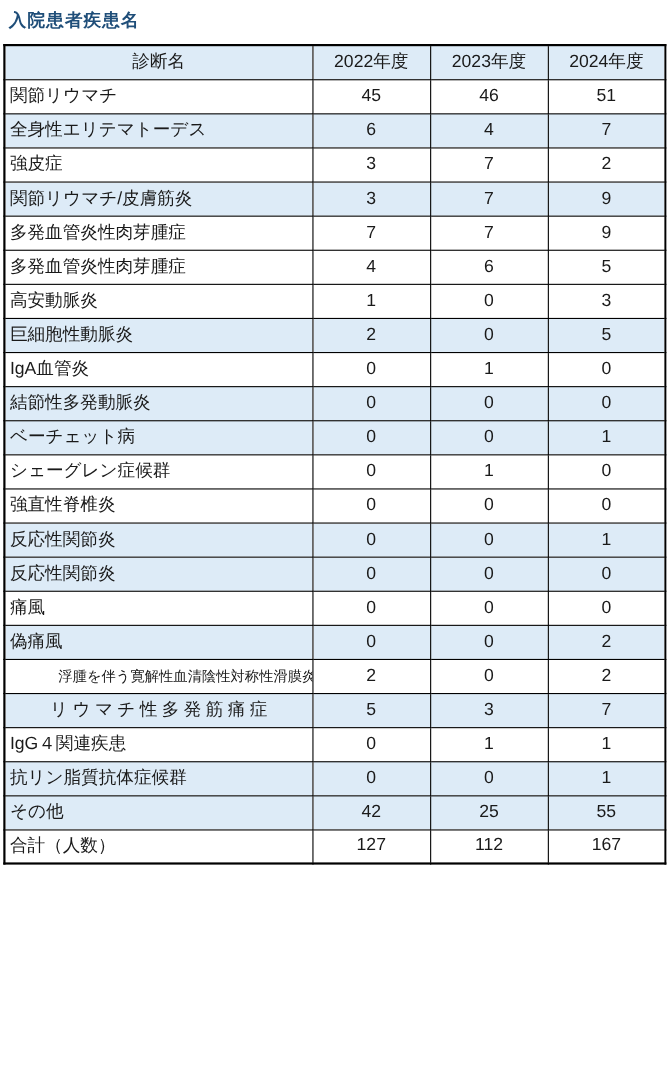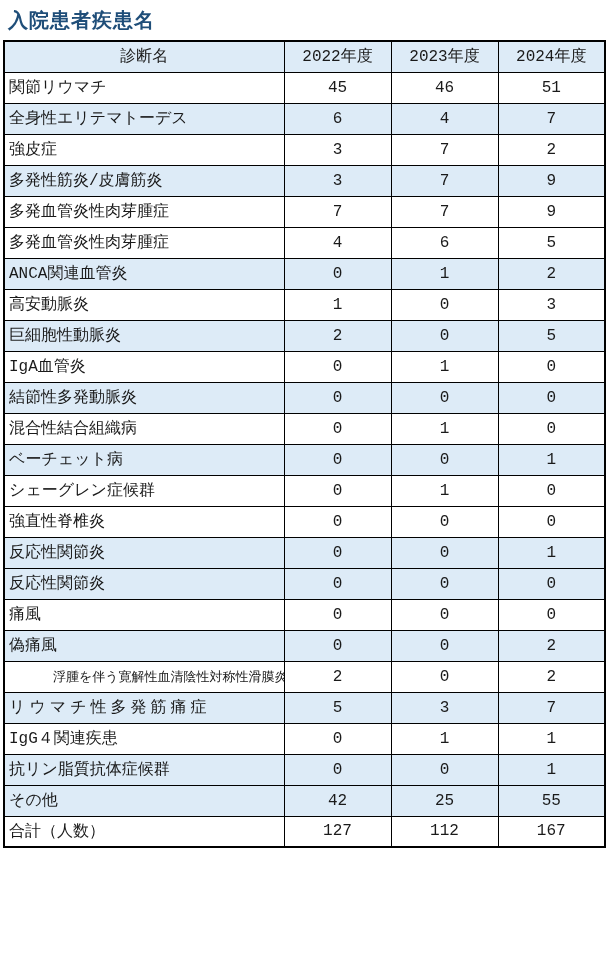--- a/index.html
+++ b/index.html
@@ -11,33 +11,32 @@
     font-family: "Liberation Sans", "DejaVu Sans", sans-serif;
     overflow: hidden;
   }
   .page {
     width: 606px;
     height: 971px;
     box-sizing: border-box;
   }
   .page-title {
     margin: 8px 0 0 8px;
-    font-size: 20px;
+    font-size: 16px;
     line-height: 24px;
     font-weight: bold;
     color: var(--title-color, #1F4E79);
     letter-spacing: 1px;
   }
   table.data-table {
     border-collapse: collapse;
     table-layout: fixed;
     margin: 8px 0 0 3px;
     width: 601px;
     border: 2px solid var(--border-color, #000);
-    font-family: Liberation Mono, monospace;
   }
   col.c-name  { width: 280px; }
   col.c-year  { width: 107px; }
   th, td {
     border: 1px solid var(--border-color, #000);
     height: 31px;
     padding: 0;
     font-size: 16px;
     font-weight: normal;
     color: var(--cell-text, #1a1a1a);
@@ -58,20 +57,21 @@
   }
   tr.shaded td {
     background: var(--shade-color, #DDEBF7);
   }
   td.small {
     font-size: 13px;
     padding-left: 48px;
   }
   td.spaced {
     letter-spacing: 4px;
+    text-align: center;
   }
 </style>
 </head>
 <body>
 
 <div class="page">
   <div class="page-title">入院患者疾患名</div>
 
   <table class="data-table">
     <colgroup>
@@ -101,43 +101,37 @@
           <td class="num">4</td>
           <td class="num">7</td>
         </tr>
         <tr>
           <td class="name">強皮症</td>
           <td class="num">3</td>
           <td class="num">7</td>
           <td class="num">2</td>
         </tr>
         <tr class="shaded">
-          <td class="name">多発性筋炎/皮膚筋炎</td>
+          <td class="name">関節リウマチ/皮膚筋炎</td>
           <td class="num">3</td>
           <td class="num">7</td>
           <td class="num">9</td>
         </tr>
         <tr>
           <td class="name">多発血管炎性肉芽腫症</td>
           <td class="num">7</td>
           <td class="num">7</td>
           <td class="num">9</td>
         </tr>
         <tr>
           <td class="name">多発血管炎性肉芽腫症</td>
           <td class="num">4</td>
           <td class="num">6</td>
           <td class="num">5</td>
         </tr>
-        <tr class="shaded">
-          <td class="name">ANCA関連血管炎</td>
-          <td class="num">0</td>
-          <td class="num">1</td>
-          <td class="num">2</td>
-        </tr>
         <tr>
           <td class="name">高安動脈炎</td>
           <td class="num">1</td>
           <td class="num">0</td>
           <td class="num">3</td>
         </tr>
         <tr class="shaded">
           <td class="name">巨細胞性動脈炎</td>
           <td class="num">2</td>
           <td class="num">0</td>
@@ -146,26 +140,20 @@
         <tr>
           <td class="name">IgA血管炎</td>
           <td class="num">0</td>
           <td class="num">1</td>
           <td class="num">0</td>
         </tr>
         <tr class="shaded">
           <td class="name">結節性多発動脈炎</td>
           <td class="num">0</td>
           <td class="num">0</td>
-          <td class="num">0</td>
-        </tr>
-        <tr>
-          <td class="name">混合性結合組織病</td>
-          <td class="num">0</td>
-          <td class="num">1</td>
           <td class="num">0</td>
         </tr>
         <tr class="shaded">
           <td class="name">ベーチェット病</td>
           <td class="num">0</td>
           <td class="num">0</td>
           <td class="num">1</td>
         </tr>
         <tr>
           <td class="name">シェーグレン症候群</td>

